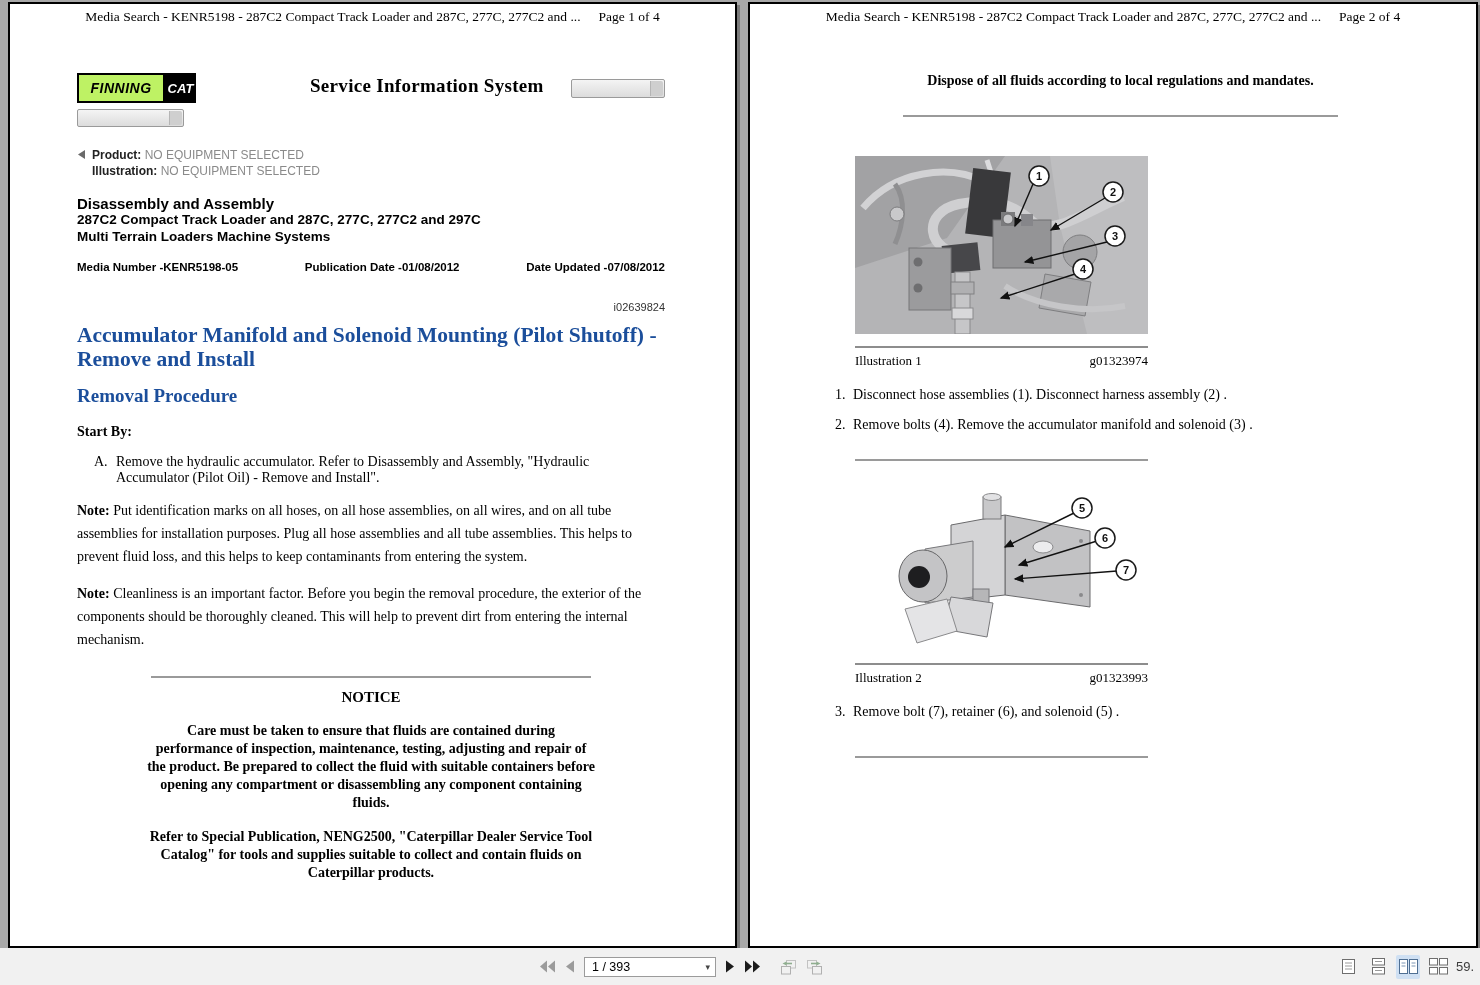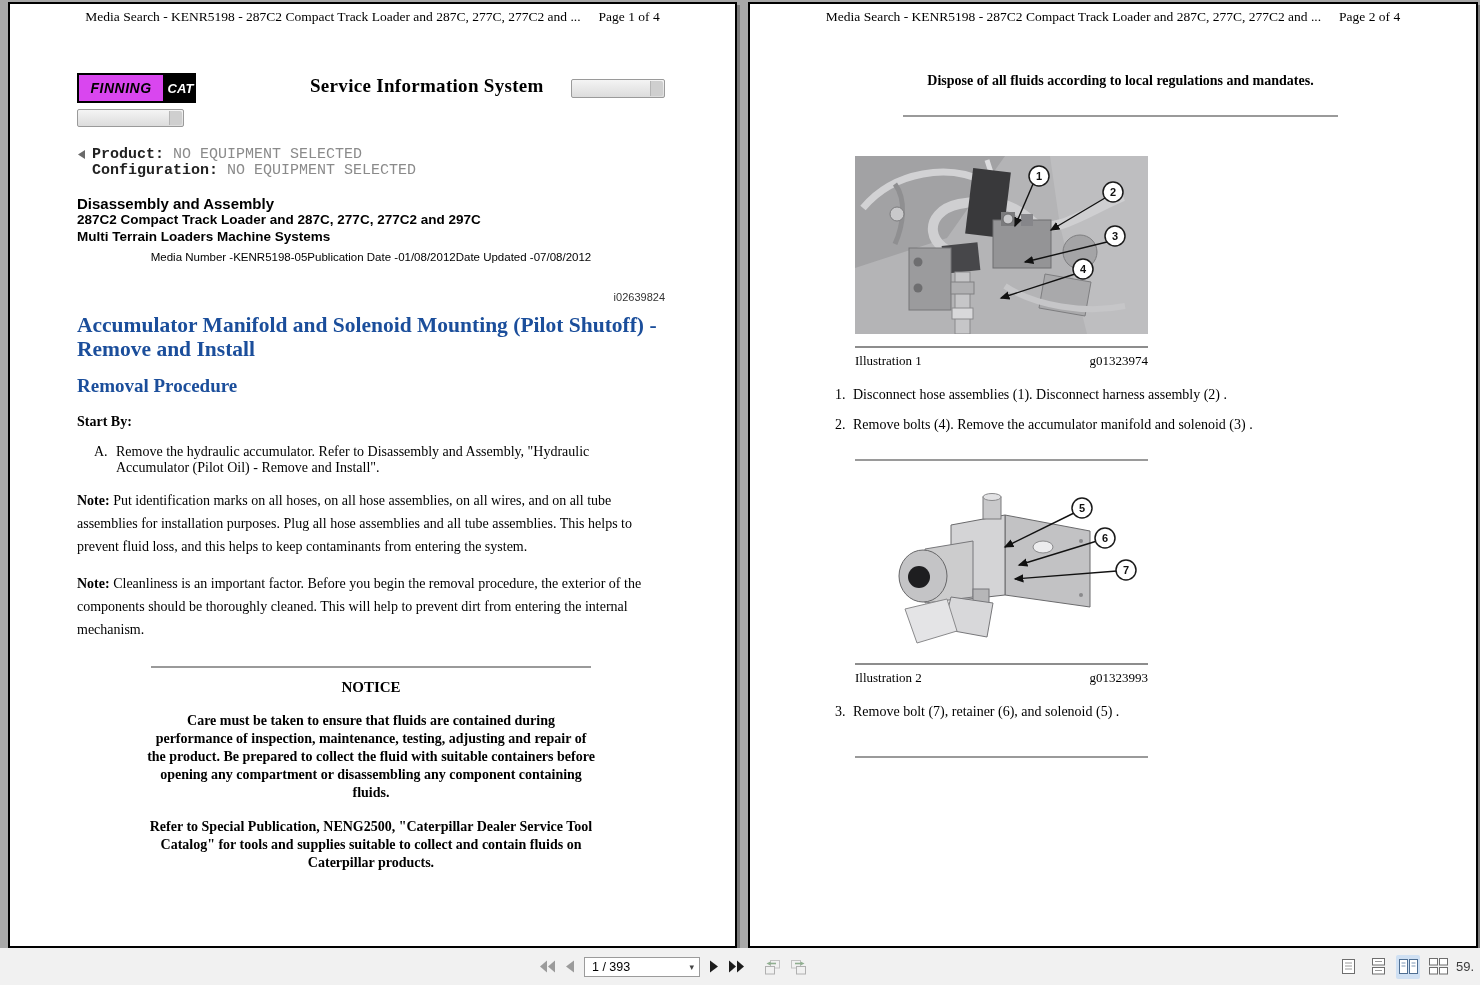--- a/index.html
+++ b/index.html
@@ -17,21 +17,21 @@
   .page-2 { left:748px; width:730px; }
   .page-header {
     display:flex; justify-content:center; gap:18px;
     font-size:13.5px; margin-top:5px; white-space:nowrap;text-align:right;
   }
   
   .p1-content { padding:0 70px 0 67px; }
   .logo-row { margin-top:48px; display:flex; align-items:flex-start; position:relative; height:32px; }
   .logo-box { display:flex; height:30px; }
   .finning-box {
-    background:#d946ef; border:2px solid #000; width:88px; display:flex;
+    background:#bef264; border:2px solid #000; width:88px; display:flex;
     align-items:center; justify-content:center;
     font-family:"Liberation Sans",sans-serif; font-weight:bold; font-style:italic;
     font-size:14px; letter-spacing:.5px;
   }
   .cat-box {
     background:#000; color:#fff; width:31px; display:flex; align-items:center; justify-content:center;
     font-family:"Liberation Sans",sans-serif; font-weight:bold; font-style:italic; font-size:13px;
   }
   .sis-title {
     position:absolute; left:233px; top:2px;
@@ -42,30 +42,30 @@
     border-radius:2px; position:relative;
   }
   .grey-btn::after {
     content:""; position:absolute; right:1px; top:1px; bottom:1px; width:12px;
     background:#cfcfcf; border-left:1px solid #b5b5b5; border-radius:0 2px 2px 0;
   }
   .btn-top { position:absolute; left:494px; top:6px; width:94px; height:19px; }
   .btn-under-logo { margin-top:4px; width:107px; height:18px; }
   .product-block {
     margin-top:20px; margin-left:2px; position:relative; padding-left:13px;
-    font-family:Liberation Mono, monospace; font-size:15px; line-height:16px;
+    font-family:Liberation Sans, sans-serif; font-size:12px; line-height:16px;
   }
   .collapse-arrow { position:absolute; left:-2px; top:3px; }
   .prod-label { font-weight:bold; color:#222; }
   .prod-value { color:#8a8a8a; }
   .doc-category { margin-top:16px; font-family:"Liberation Sans",sans-serif; font-weight:bold; font-size:15px; }
   .doc-line { font-family:"Liberation Sans",sans-serif; font-weight:bold; font-size:13.5px; line-height:16.5px; }
   .meta-row {
-    margin-top:6px; display:flex; justify-content:center;
-    font-family:"Liberation Sans",sans-serif; font-weight:normal; font-size:11.5px;
+    margin-top:16px; display:flex; justify-content:space-between;
+    font-family:"Liberation Sans",sans-serif; font-weight:bold; font-size:11.5px;
   }
   .doc-id { margin-top:28px; text-align:right; font-family:"Liberation Sans",sans-serif; font-size:11px; color:#333; }
   .h1-blue { margin-top:10px; color:#1b4e9b; font-weight:bold; font-size:21.5px; line-height:24px; width:600px; }
   .smcs-line { margin-top:16px; font-size:14px; }
   .h2-blue { margin-top:14px; color:#1b4e9b; font-weight:bold; font-size:19px; }
   .start-by { margin-top:17px; font-weight:bold; font-size:14px; }
   .step-a { margin-top:14px; margin-left:17px; display:flex; font-size:14px; line-height:15.5px; }
   .step-a .letter { width:22px; flex:none; }
   .step-a .txt { width:492px; }
   .note-p { margin-top:14px; font-size:14px; line-height:23px; }
@@ -88,21 +88,21 @@
   .callout circle { fill:#fff; stroke:#1a1a1a; stroke-width:1.5; }
   .callout text {
     font-family:"Liberation Sans",sans-serif; font-size:11px; font-weight:bold;
     text-anchor:middle; fill:#111;
   }
   
   .toolbar { position:absolute; left:0; top:948px; width:1480px; height:37px; background:#f1f1f1; }
   .nav-group { position:absolute; left:539px; top:0; height:37px; display:flex; align-items:center; gap:9px; }
   .tool-btn { display:flex; align-items:center; justify-content:center; cursor:default; }
   .page-box {
-    width:116px; height:20px; background:#fff; border:1px solid #9b9b9b;
+    width:132px; height:20px; background:#fff; border:1px solid #9b9b9b;
     display:flex; align-items:center; font-family:"Liberation Sans",sans-serif; font-size:12.5px;
   }
   .page-box .val { padding-left:7px; }
   .page-box .caret { margin-left:auto; padding-right:5px; font-size:9px; color:#444; }
   .view-group { position:absolute; right:0; top:0; height:37px; display:flex; align-items:center; gap:6px; padding-right:0; }
   .view-btn { width:24px; height:24px; display:flex; align-items:center; justify-content:center; border-radius:2px; }
   .view-btn.selected { background:#cfe0f3; }
   .zoom-text { font-family:"Liberation Sans",sans-serif; font-size:13px; color:#3c3c3c; width:24px; overflow:hidden; white-space:nowrap; }
 </style>
 </head>
@@ -126,21 +126,21 @@
 
     <div class="product-block">
       <svg class="collapse-arrow" width="9" height="9" viewBox="0 0 9 9">
           <polygon points="8,0 1,4.5 8,9" fill="#6a6a6a"></polygon>
         </svg>
       <div>
         <span class="prod-label">Product:</span>
         <span class="prod-value">NO EQUIPMENT SELECTED</span>
       </div>
       <div>
-        <span class="prod-label">Configuration:</span>
+        <span class="prod-label">Illustration:</span>
         <span class="prod-value">NO EQUIPMENT SELECTED</span>
       </div>
     </div>
 
     <div class="doc-category">Disassembly and Assembly</div>
     <div class="doc-line">287C2 Compact Track Loader and 287C, 277C, 277C2 and 297C</div>
     <div class="doc-line">Multi Terrain Loaders Machine Systems</div>
     <div class="meta-row">
       <span>Media Number -KENR5198-05</span>
       <span>Publication Date -01/08/2012</span>

